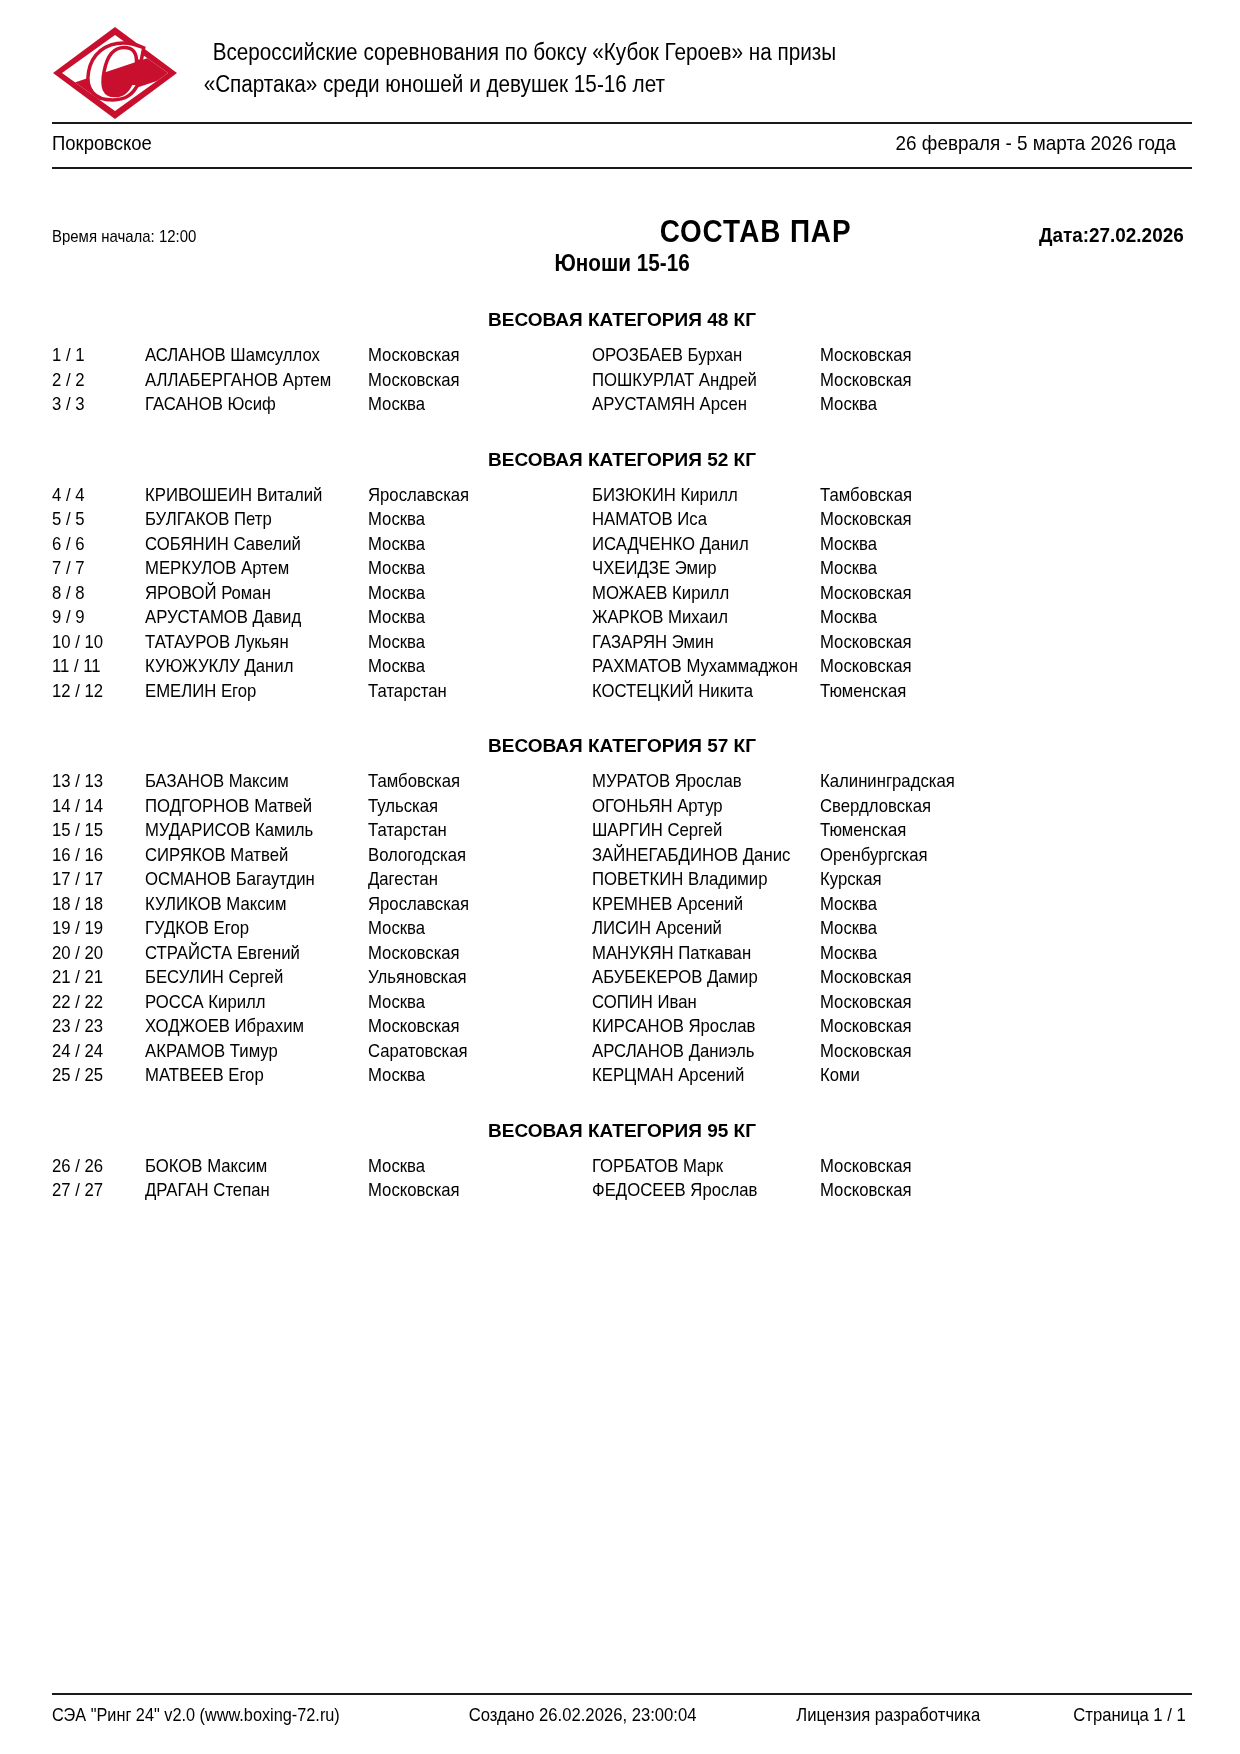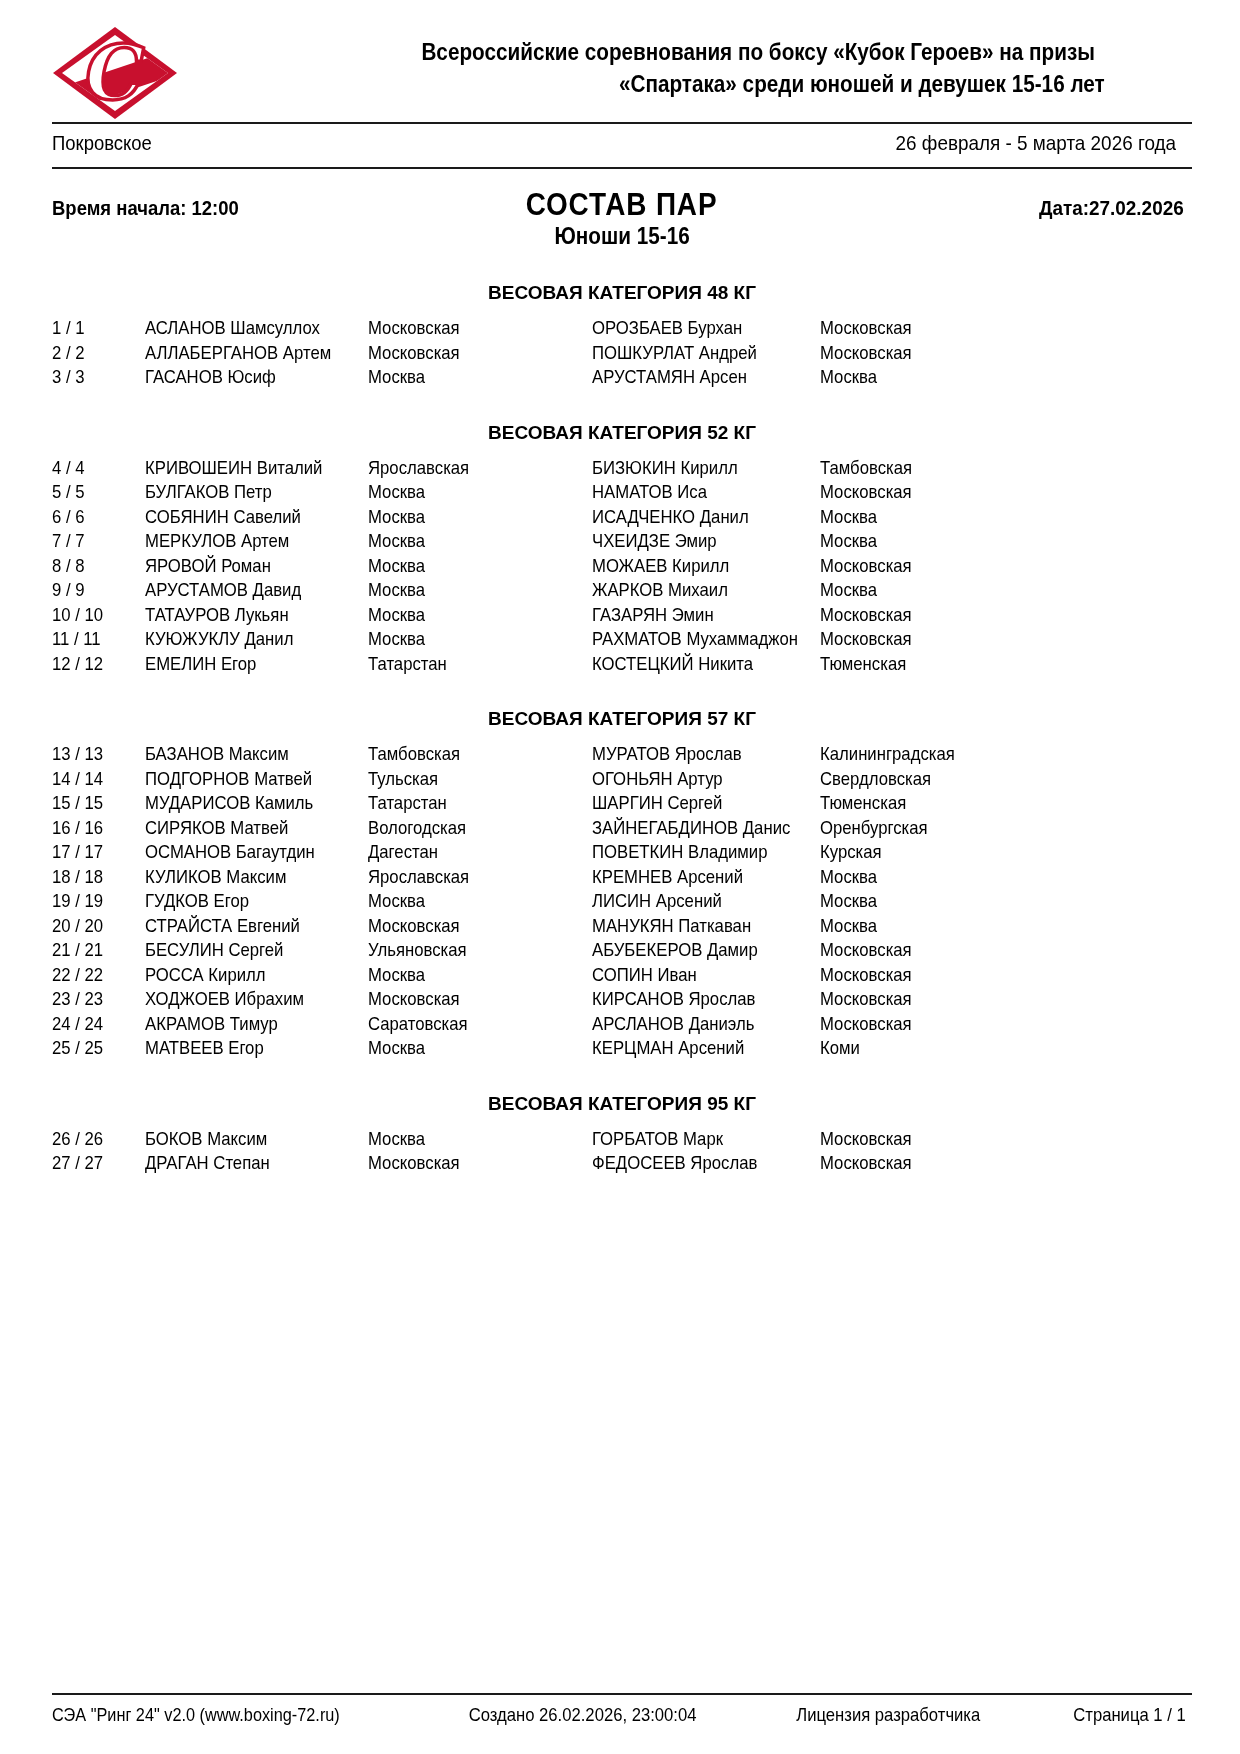--- a/index.html
+++ b/index.html
@@ -10,32 +10,32 @@
     background:#ffffff;
     color:#000;
     font-family:"Liberation Sans", sans-serif;
     overflow:hidden;
   }
   .content{padding:26px 48px 0 52px;}
 
   
   .header{display:flex;align-items:flex-start;}
   .logo{width:126px;height:94px;flex:none;}
-  .titles{flex:1;text-align:right;font-weight:bold;font-size:23px;line-height:1.4;padding-top:10px;padding-right:60px;}
+  .titles{flex:1;text-align:left;font-weight:normal;font-size:23px;line-height:1.4;padding-top:10px;padding-right:60px;}
   .narrow{display:inline-block;transform:scaleX(0.88);transform-origin:0 50%;white-space:nowrap;}
   .narrow-c{display:inline-block;transform:scaleX(0.9);transform-origin:50% 50%;white-space:nowrap;}
 
   .rule{border:none;border-top:2px solid #1a1a1a;margin:0;}
   .rule-top{margin-top:2px;}
 
   .meta-row{display:flex;justify-content:space-between;align-items:baseline;font-size:21px;padding:7px 0 12px 0;gap:32px;}
 
   .doc-row{display:flex;align-items:baseline;padding-top:18px;}
-  .doc-row .left{width:330px;font-weight:bold;font-size:21px;}
-  .doc-row .center{flex:1;text-align:center;font-weight:bold;font-size:31px;letter-spacing:1px;}
+  .doc-row .left{width:330px;font-weight:normal;font-size:17px;}
+  .doc-row .center{flex:1;text-align:right;font-weight:bold;font-size:31px;letter-spacing:1px;margin-top:27px;}
   .doc-row .right{width:330px;text-align:right;font-weight:bold;font-size:21px;}
 
   .subtitle{text-align:center;font-weight:bold;font-size:23px;}
 
   .category-heading{text-align:center;font-weight:bold;font-size:19px;margin-top:32px;margin-bottom:12px;}
 
   .pair-row{
     display:grid;
     grid-template-columns:93px 223px 224px 228px 1fr;
     font-size:19px;

